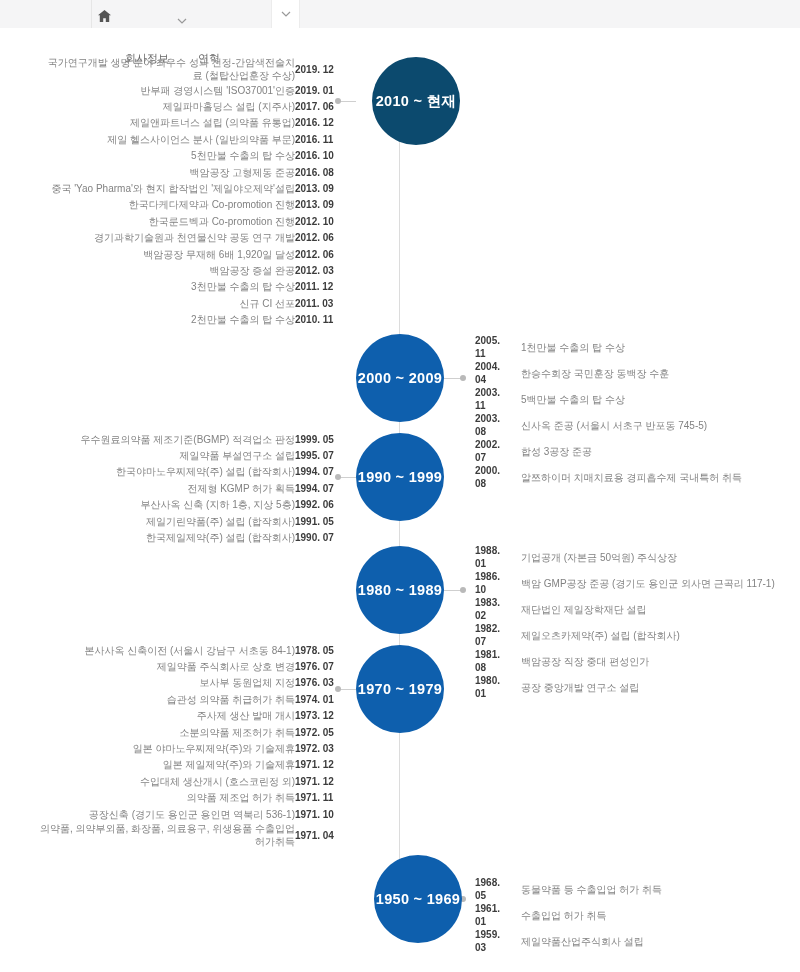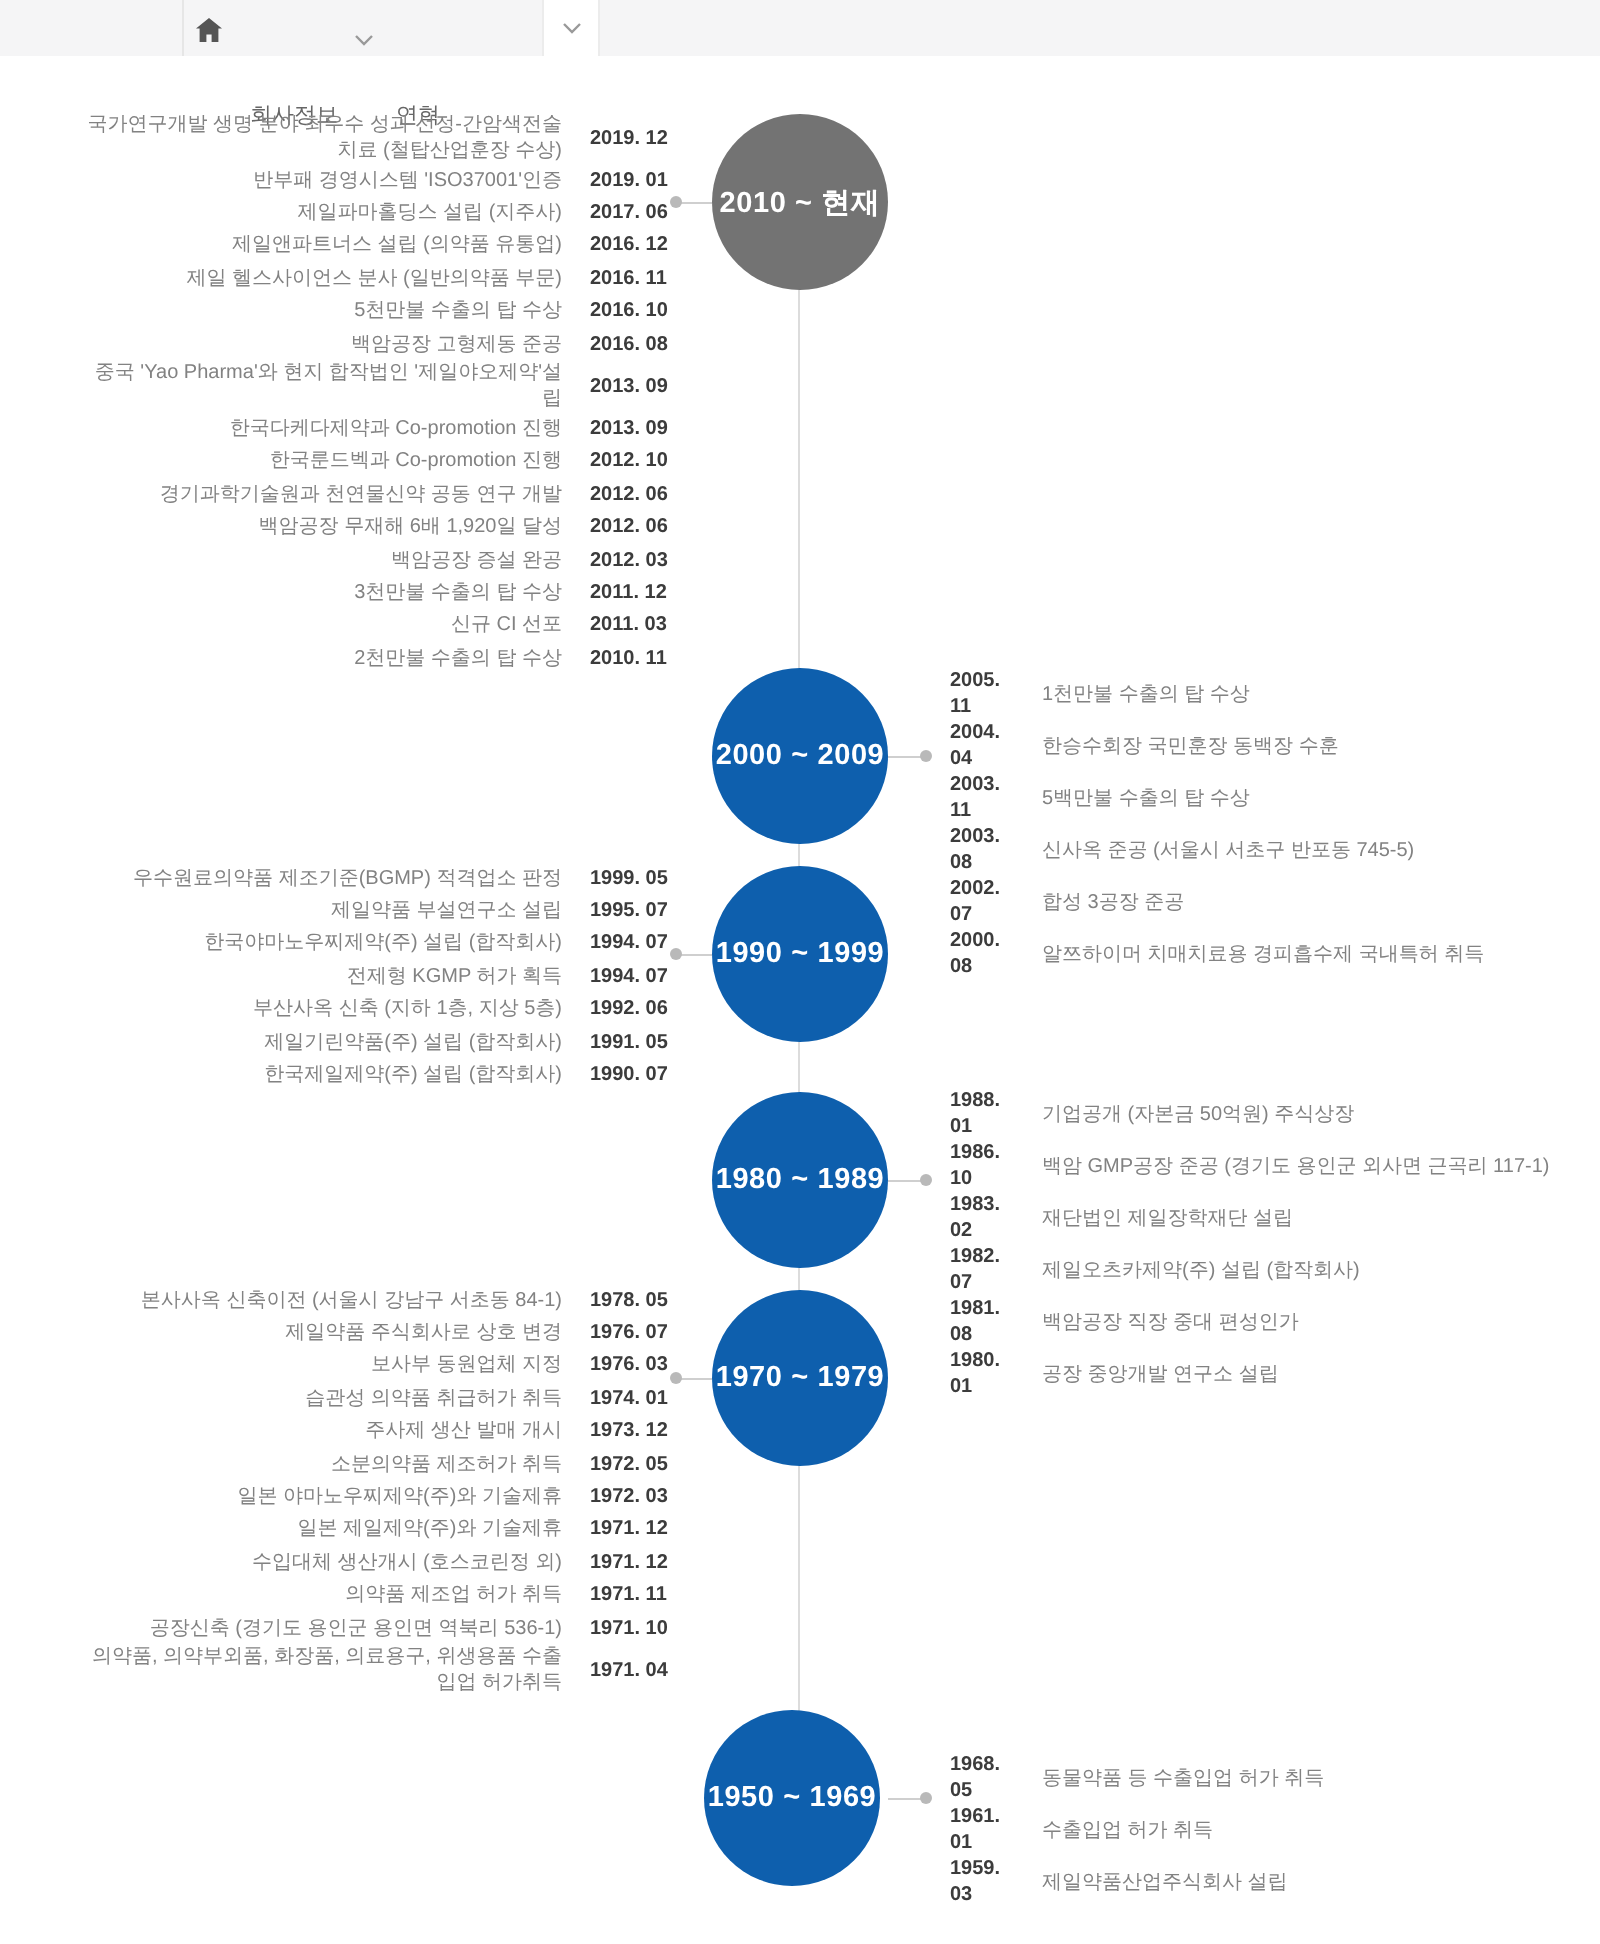--- a/index.html
+++ b/index.html
@@ -26,21 +26,21 @@
   .conn-line { position:absolute; height:1px; background:#cfcfcf; z-index:1; }
   .conn-dot { position:absolute; width:6px; height:6px; border-radius:50%; background:#b9b9b9; z-index:1; }
 
   .events { position:absolute; display:flex; flex-direction:column; }
   .events.left  { left:38px;  width:297px; }
   .events.right { left:475px; width:315px;justify-content:center; }
   .event-row { display:flex; min-height:16.4px; align-items:center; }
   .event-text { font-size:10px; line-height:13px; color:#828282; }
   .event-date { font-size:10px; line-height:13px; color:#3c3c3c; font-weight:bold; flex:none; }
   .events.left  .event-text { flex:1; text-align:right; }
-  .events.left  .event-date { width:40px; margin-left:14px; text-align:left; }
+  .events.left  .event-date { width:40px; text-align:left; }
   .events.right .event-date { width:33px; margin-right:13px; text-align:left; }
   .events.right .event-text { flex:1; text-align:left; }
 </style>
 </head>
 <body>
 
 <div id="page">
 
   <div id="topbar">
     <div class="crumb-sep" style="left:91px"></div>
@@ -62,21 +62,21 @@
           <polyline points="1,1 5,5 9,1" stroke="#999" stroke-width="1.2" fill="none"></polyline>
         </svg>
       </span>
     </span>
   </div>
 
   <div id="timeline">
       <div class="vline" style="top: 73px; height: 798px; background: rgb(220, 220, 220);"></div>
       <div class="conn-line" style="top: 73px; left: 340px; width: 16px;"></div>
       <div class="conn-dot" style="top: 70px; left: 335px;"></div>
-      <div class="circle" style="left: 356px; top: 29px; background: #737373;">
+      <div class="circle" style="left: 372px; top: 29px; background: #0c4a6e;">
         <span>2010 ~ 현재</span>
       </div>
       <div class="events left" style="top: 28px;">
         <div class="event-row">
           <div class="event-text">국가연구개발 생명 분야 최우수 성과 선정-간암색전술치료 (철탑산업훈장 수상)</div>
           <div class="event-date">2019. 12</div>
         </div>
         <div class="event-row">
           <div class="event-text">반부패 경영시스템 'ISO37001'인증</div>
           <div class="event-date">2019. 01</div>
@@ -285,21 +285,21 @@
           <div class="event-text">공장신축 (경기도 용인군 용인면 역북리 536-1)</div>
           <div class="event-date">1971. 10</div>
         </div>
         <div class="event-row">
           <div class="event-text">의약품, 의약부외품, 화장품, 의료용구, 위생용품 수출입업 허가취득</div>
           <div class="event-date">1971. 04</div>
         </div>
       </div>
       <div class="conn-line" style="top: 871px; left: 444px; width: 19px;"></div>
       <div class="conn-dot" style="top: 868px; left: 460px;"></div>
-      <div class="circle" style="left: 352px; top: 827px; background: rgb(14, 95, 173);">
+      <div class="circle" style="left: 374px; top: 827px; background: rgb(14, 95, 173);">
         <span>1950 ~ 1969</span>
       </div>
       <div class="events right" style="top: 848px;">
         <div class="event-row">
           <div class="event-date">1968. 05</div>
           <div class="event-text">동물약품 등 수출입업 허가 취득</div>
         </div>
         <div class="event-row">
           <div class="event-date">1961. 01</div>
           <div class="event-text">수출입업 허가 취득</div>

